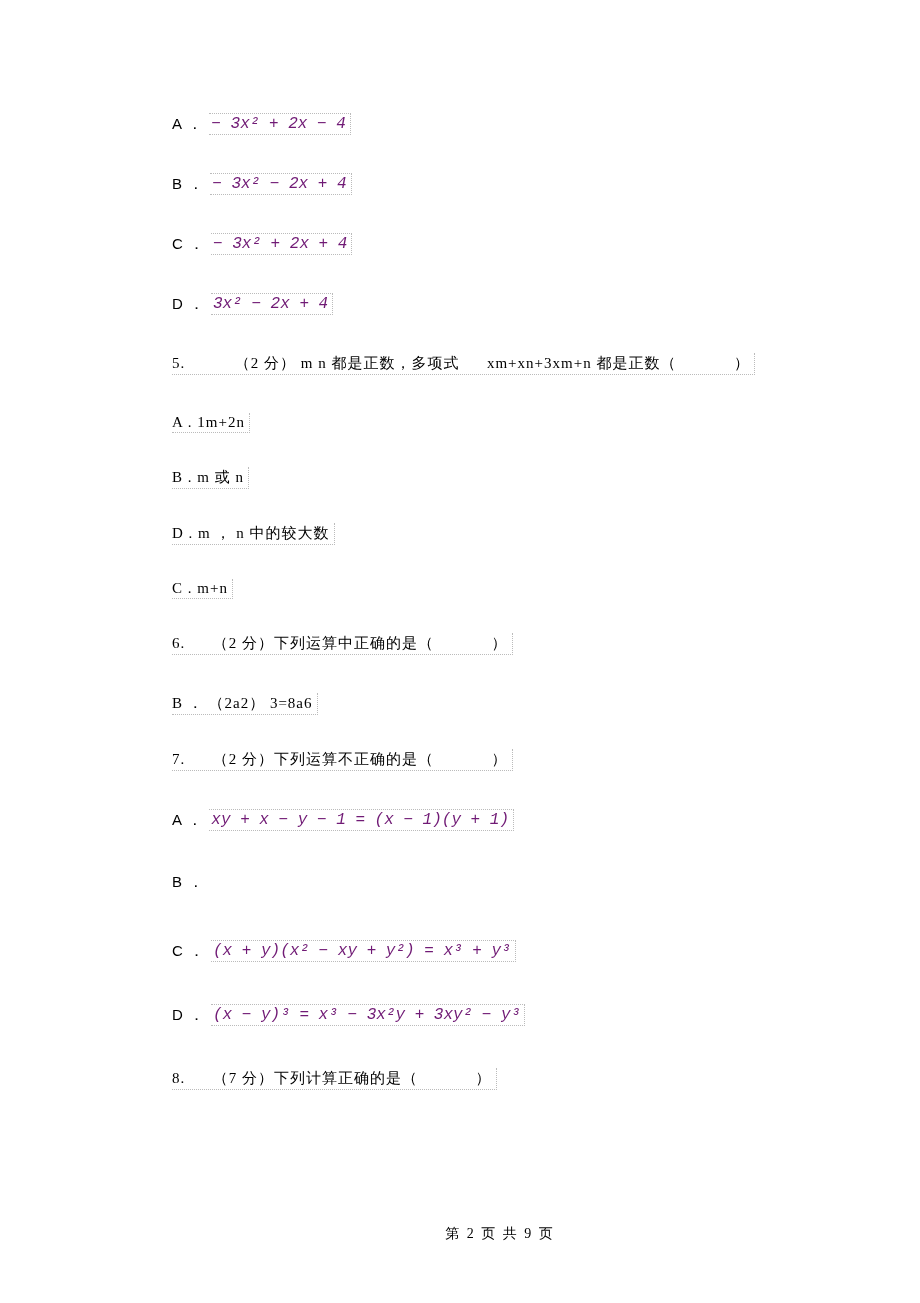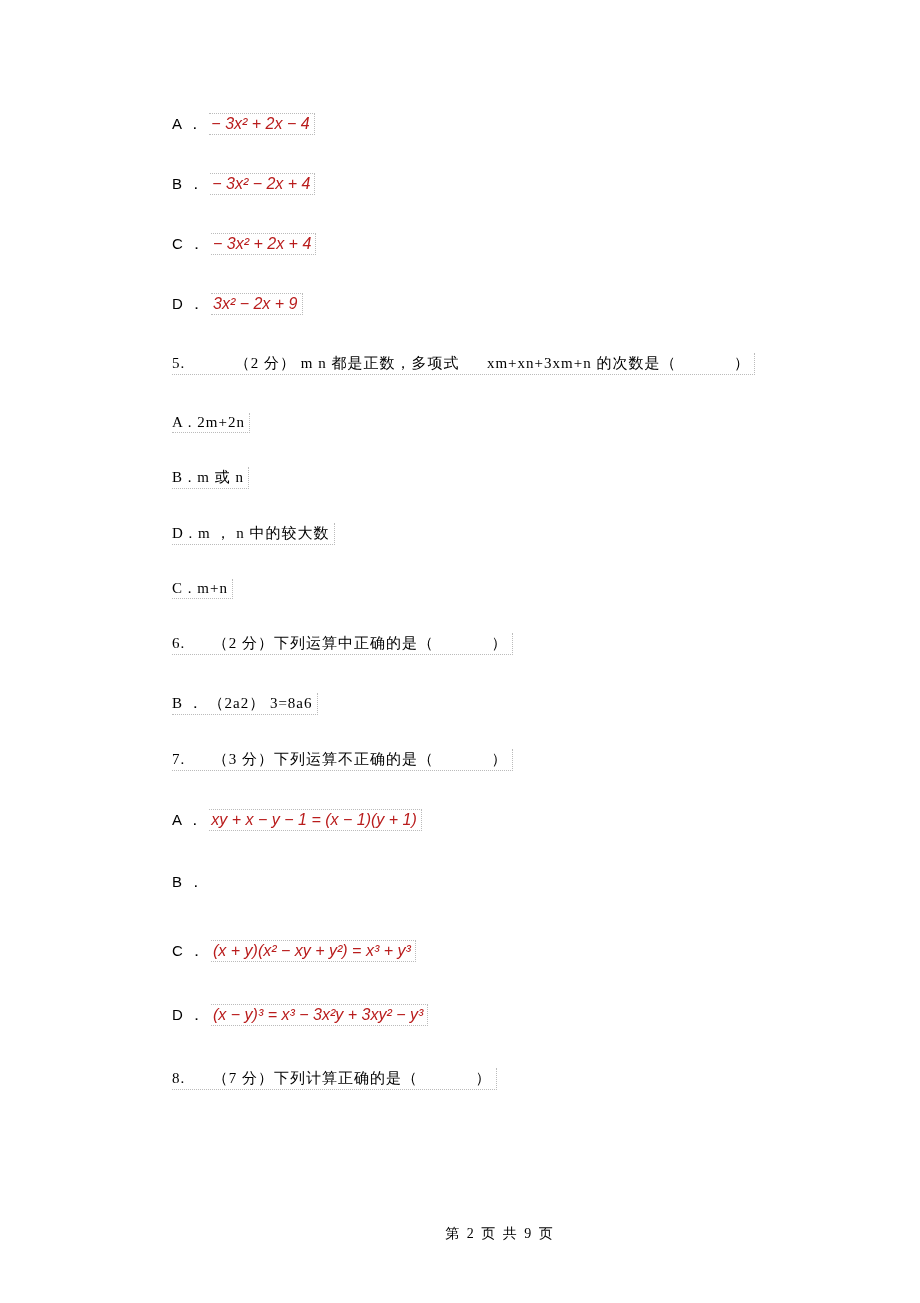--- a/index.html
+++ b/index.html
@@ -24,22 +24,22 @@
       letter-spacing: 1px;
     }
     .opt-line { margin-bottom: 38px; }
     .question-line { margin-bottom: 38px; }
     .q5-options .line { margin-bottom: 34px; }
     .q6-options .line { margin-bottom: 34px; }
     .q7-options .line { margin-bottom: 42px; }
     .q7-options .line.tall { margin-bottom: 48px; }
     .label { font-family: Arial, sans-serif; margin-right: 6px; }
     .math-img {
-      color: #b91c1c;
-      font-family: Liberation Sans, sans-serif;
+      color: #701a75;
+      font-family: Liberation Mono, monospace;
       font-style: italic;
       font-size: 16px;
       border: 1px dotted #bbb;
       border-left: none;
       padding: 1px 4px 1px 2px;
       letter-spacing: 0;
     }
     .dotted {
       border-bottom: 1px dotted #bbb;
       border-right: 1px dotted #bbb;
@@ -81,39 +81,39 @@
   <div class="line opt-line">
     <span class="label">B ．</span>
     <span class="math-img">− 3x² − 2x + 4</span>
   </div>
   <div class="line opt-line">
     <span class="label">C ．</span>
     <span class="math-img">− 3x² + 2x + 4</span>
   </div>
   <div class="line opt-line">
     <span class="label">D ．</span>
-    <span class="math-img">3x² − 2x + 9</span>
+    <span class="math-img">3x² − 2x + 4</span>
   </div>
 
   <div class="line question-line">
     <span class="dotted">
       <span>5.</span>
       <span class="sp"></span>
       <span>（2 分）</span>
       <span>m  n 都是正数，多项式</span>
       <span class="sp" style="width:18px"></span>
       <span>xm+xn+3xm+n</span>
-      <span>的次数是（</span>
+      <span>都是正数（</span>
       <span class="paren-gap"></span>
       <span>）</span>
     </span>
   </div>
   <div class="q5-options">
     <div class="line">
-        <span class="dotted">A . 2m+2n</span>
+        <span class="dotted">A . 1m+2n</span>
       </div>
     <div class="line">
         <span class="dotted">B . m  或  n</span>
       </div>
     <div class="line">
         <span class="dotted">D . m ，  n 中的较大数</span>
       </div>
     <div class="line">
         <span class="dotted">C . m+n</span>
       </div>
@@ -131,21 +131,21 @@
   <div class="q6-options">
     <div class="line">
         <span class="dotted">B ． （2a2） 3=8a6</span>
       </div>
   </div>
 
   <div class="line question-line" style="margin-top:6px">
     <span class="dotted">
       <span>7.</span>
       <span class="sp" style="width:18px"></span>
-      <span>（3 分）下列运算不正确的是（</span>
+      <span>（2 分）下列运算不正确的是（</span>
       <span class="paren-gap"></span>
       <span>）</span>
     </span>
   </div>
   <div class="q7-options">
     <div class="line">
       <span class="label">A ．</span>
       <span class="math-img">xy + x − y − 1 = (x − 1)(y + 1)</span>
     </div>
     <div class="line tall">

